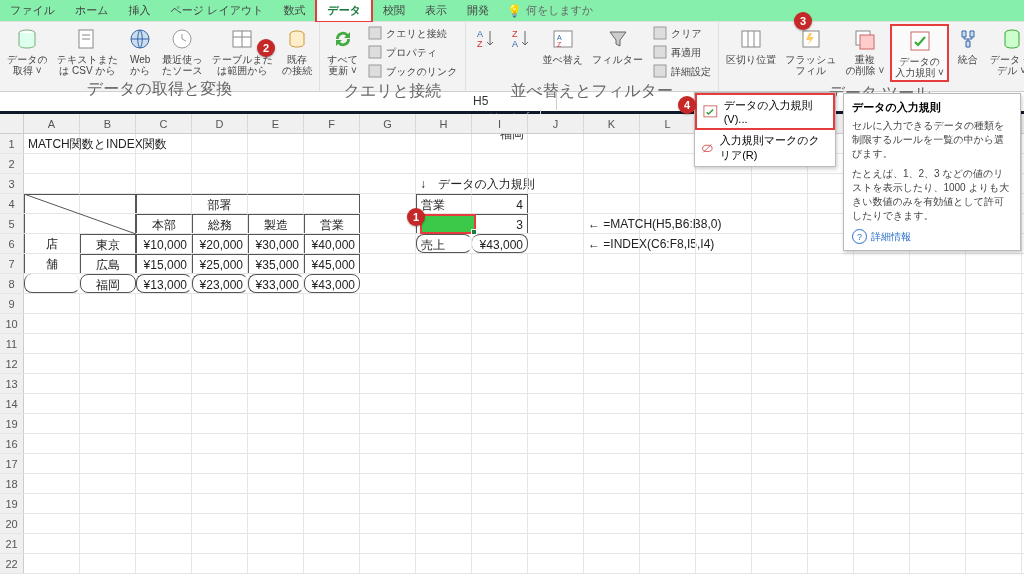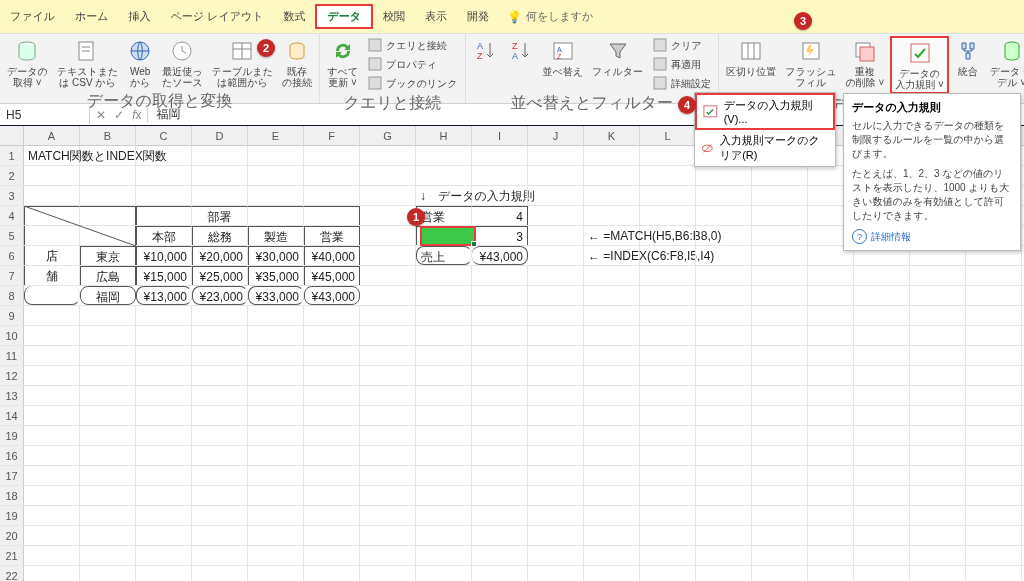--- a/index.html
+++ b/index.html
@@ -1,19 +1,19 @@
 <!DOCTYPE html>
 <html><head>
 <meta charset="utf-8">
 <style>
 * { margin: 0; padding: 0; box-sizing: border-box; font-family: "Yu Gothic UI", "Segoe UI", Meiryo, sans-serif; }
 body { background: #fff; font-size: 12px; overflow: hidden; width: 1024px; height: 581px; position: relative; }
 
 
-.menubar { display: flex; align-items: center; height: 34px; background: #fef9c3; border-bottom: 1px solid #e0e0e0; font-size: 11px; }
+.menubar { display: flex; align-items: center; height: 22px; background: #86efac; border-bottom: 1px solid #e0e0e0; font-size: 11px; }
 .menubar .tab { padding: 3px 10px; cursor: pointer; color: #444; }
 .menubar .tab.active { background: #fff; border: 2px solid #e83b3b; color: #1a7b3e; font-weight: 600; }
 .menubar .search { display: flex; align-items: center; gap: 4px; color: #666; margin-left: 8px; }
 .menubar .search .lamp { font-size: 12px; }
 
 
 .ribbon { height: 70px; background: #f3f3f3; border-bottom: 1px solid #d0d0d0; display: flex; align-items: stretch; position: relative; }
 .ribgroup { display: flex; flex-direction: column; justify-content: space-between; border-right: 1px solid #e0e0e0; padding: 2px 4px 0 4px; }
 .ribgroup .items { display: flex; align-items: flex-start; gap: 3px; }
 .ribgroup .label { text-align: center; font-size: 16px; color: #666; padding: 1px 0; }
@@ -37,21 +37,21 @@
 .dropdown .mico { width: 16px; height: 16px; display: flex; align-items: center; justify-content: center; }
 
 
 .tooltip { position: absolute; top: 93px; left: 843px; width: 178px; background: #fff; border: 1px solid #bbb; box-shadow: 1px 2px 4px rgba(0,0,0,.2); z-index: 40; padding: 6px 8px; font-size: 10px; }
 .tooltip .tt-title { font-weight: bold; margin-bottom: 4px; font-size: 11px; }
 .tooltip .tt-body { color: #444; line-height: 1.4; margin-bottom: 6px; }
 .tooltip .tt-link { color: #2a6fc9; cursor: pointer; display: flex; align-items: center; gap: 4px; }
 .tooltip .tt-link::before { content: "?"; width: 13px; height: 13px; border: 1px solid #2a6fc9; border-radius: 50%; display: inline-flex; align-items: center; justify-content: center; font-size: 9px; }
 
 
-.fbar { display: flex; align-items: center; height: 22px; border-bottom: 1px solid #0f172a; font-size: 12px; }
+.fbar { display: flex; align-items: center; height: 22px; border-bottom: 3px solid #0f172a; font-size: 12px; flex-direction: column; }
 .namebox { width: 90px; padding: 2px 6px; border-right: 1px solid #d0d0d0; color: #333; }
 .fxbtns { display: flex; align-items: center; padding: 0 6px; gap: 8px; color: #888; border-right: 1px solid #d0d0d0; }
 .fxinput { flex: 1; padding: 2px 8px; color: #333; }
 
 
 .gridwrap { position: relative; height: 465px; overflow: hidden; }
 .colheads { display: flex; height: 20px; background: #f0f0f0; border-bottom: 1px solid #ccc; }
 .rowheads-col { width: 24px; background: #f0f0f0; border-right: 1px solid #ccc; }
 .colhead { border-right: 1px solid #d8d8d8; text-align: center; font-size: 11px; color: #555; line-height: 20px; }
 .rows { position: relative; }

